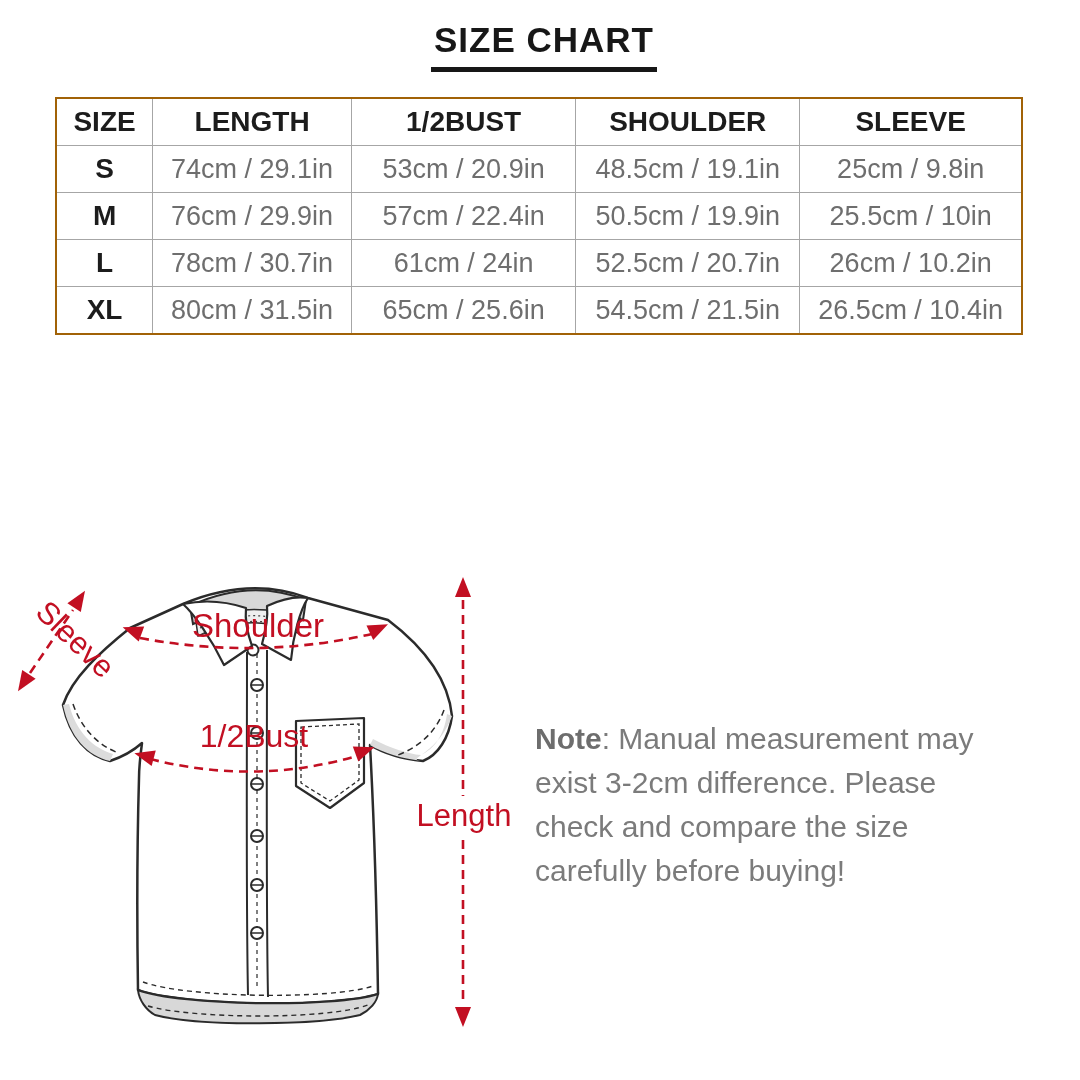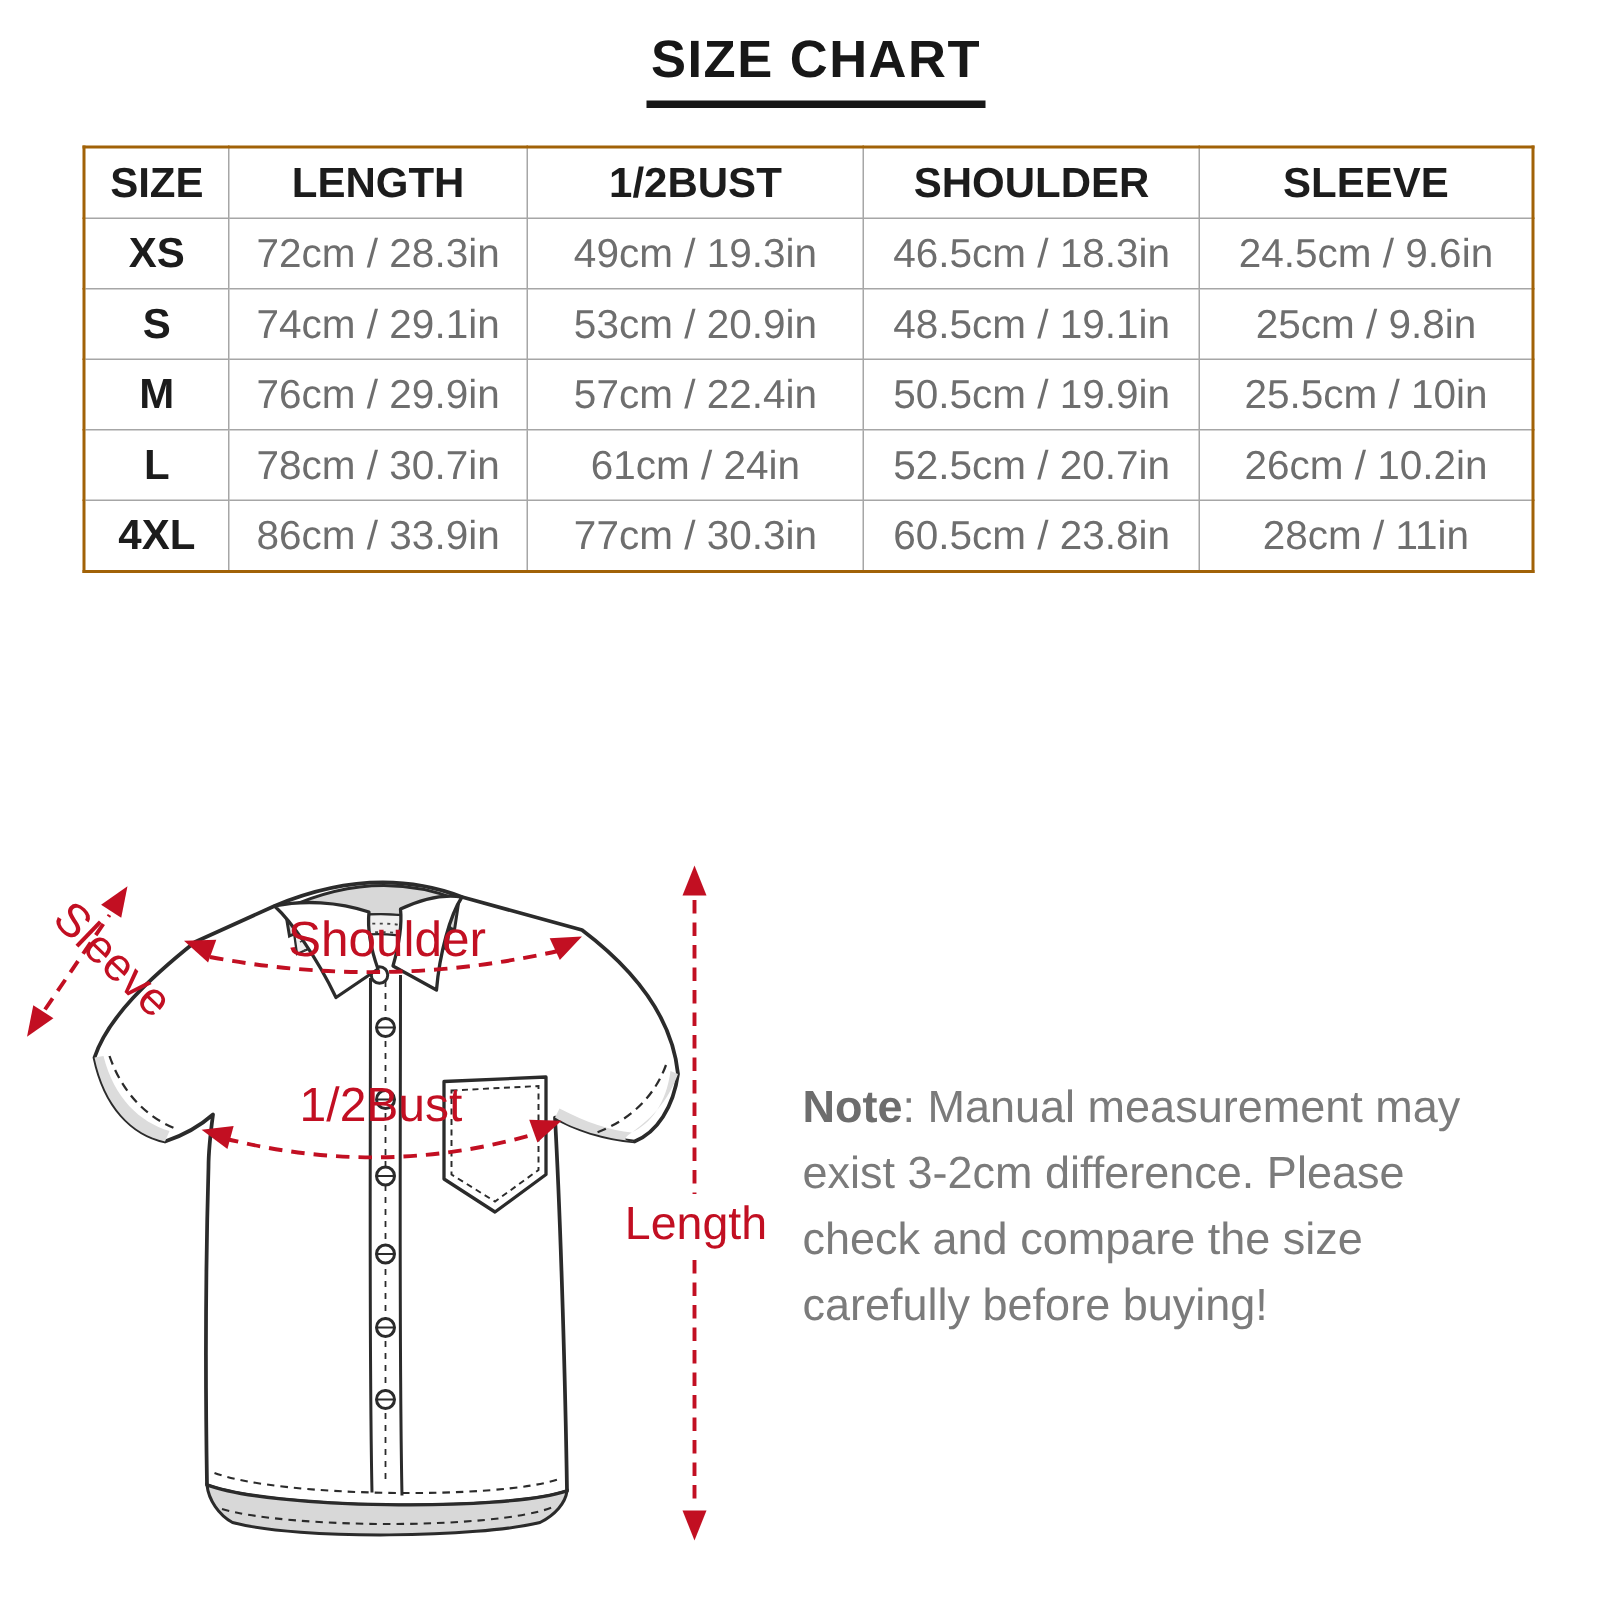--- a/index.html
+++ b/index.html
@@ -62,27 +62,20 @@
       <tr>
         <th>SIZE</th>
         <th>LENGTH</th>
         <th>1/2BUST</th>
         <th>SHOULDER</th>
         <th>SLEEVE</th>
       </tr>
     </thead>
     <tbody>
         <tr>
-          <td class="size-col">XS</td>
-          <td>72cm / 28.3in</td>
-          <td>49cm / 19.3in</td>
-          <td>46.5cm / 18.3in</td>
-          <td>24.5cm / 9.6in</td>
-        </tr>
-        <tr>
           <td class="size-col">S</td>
           <td>74cm / 29.1in</td>
           <td>53cm / 20.9in</td>
           <td>48.5cm / 19.1in</td>
           <td>25cm / 9.8in</td>
         </tr>
         <tr>
           <td class="size-col">M</td>
           <td>76cm / 29.9in</td>
           <td>57cm / 22.4in</td>
@@ -90,25 +83,25 @@
           <td>25.5cm / 10in</td>
         </tr>
         <tr>
           <td class="size-col">L</td>
           <td>78cm / 30.7in</td>
           <td>61cm / 24in</td>
           <td>52.5cm / 20.7in</td>
           <td>26cm / 10.2in</td>
         </tr>
         <tr>
-          <td class="size-col">4XL</td>
-          <td>86cm / 33.9in</td>
-          <td>77cm / 30.3in</td>
-          <td>60.5cm / 23.8in</td>
-          <td>28cm / 11in</td>
+          <td class="size-col">XL</td>
+          <td>80cm / 31.5in</td>
+          <td>65cm / 25.6in</td>
+          <td>54.5cm / 21.5in</td>
+          <td>26.5cm / 10.4in</td>
         </tr>
       </tbody>
   </table>
 
   <svg class="diagram" viewBox="0 0 520 492" aria-hidden="true">
 
     <g fill="#e4e4e4" stroke="none">
       <path d="M92,106 Q120,142 150,156 Q128,162 108,148 Q90,128 92,106 Z"></path>
       <path d="M150,238 Q186,284 226,306 Q200,312 178,296 Q154,268 150,238 Z"></path>
       <path d="M162,330 Q196,372 232,388 Q206,392 186,378 Q166,354 162,330 Z"></path>

